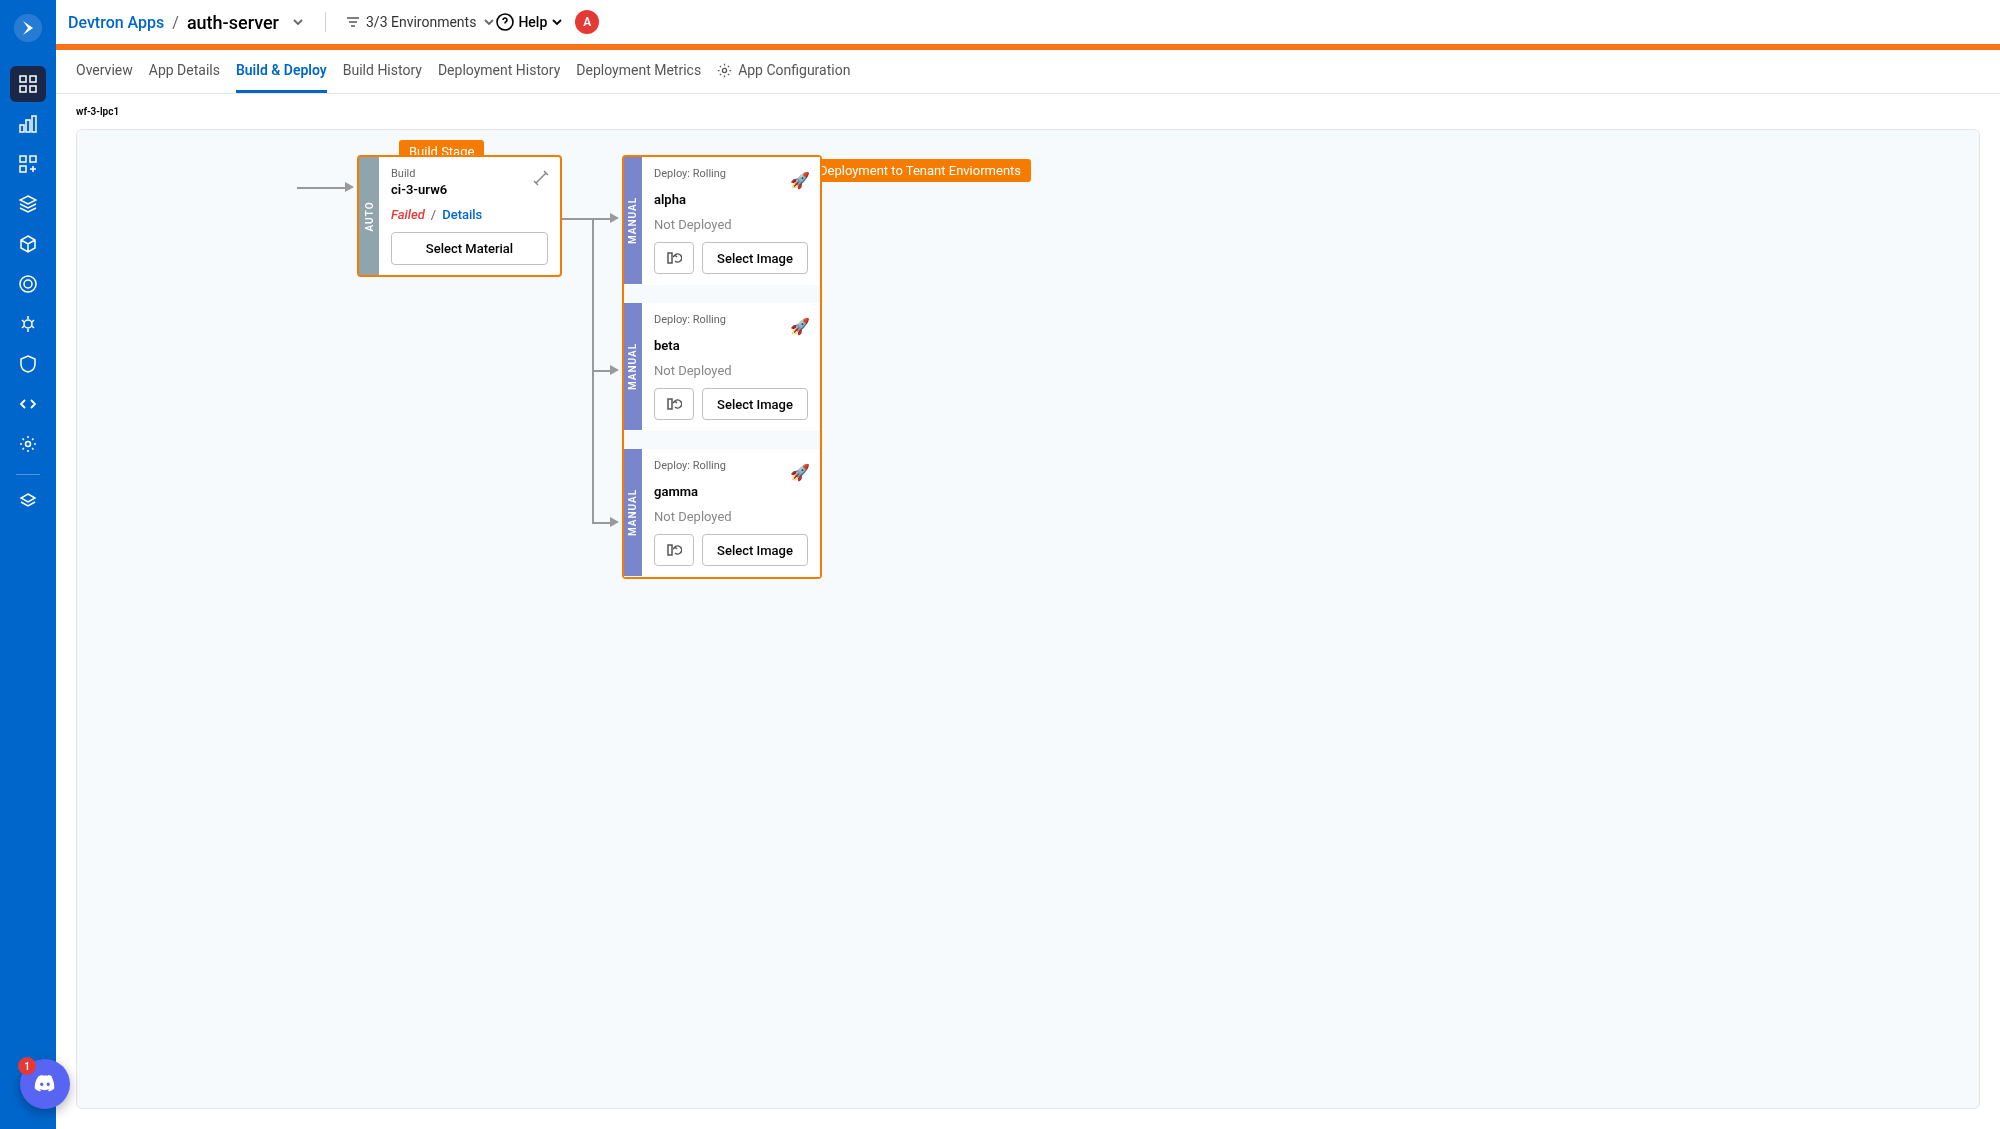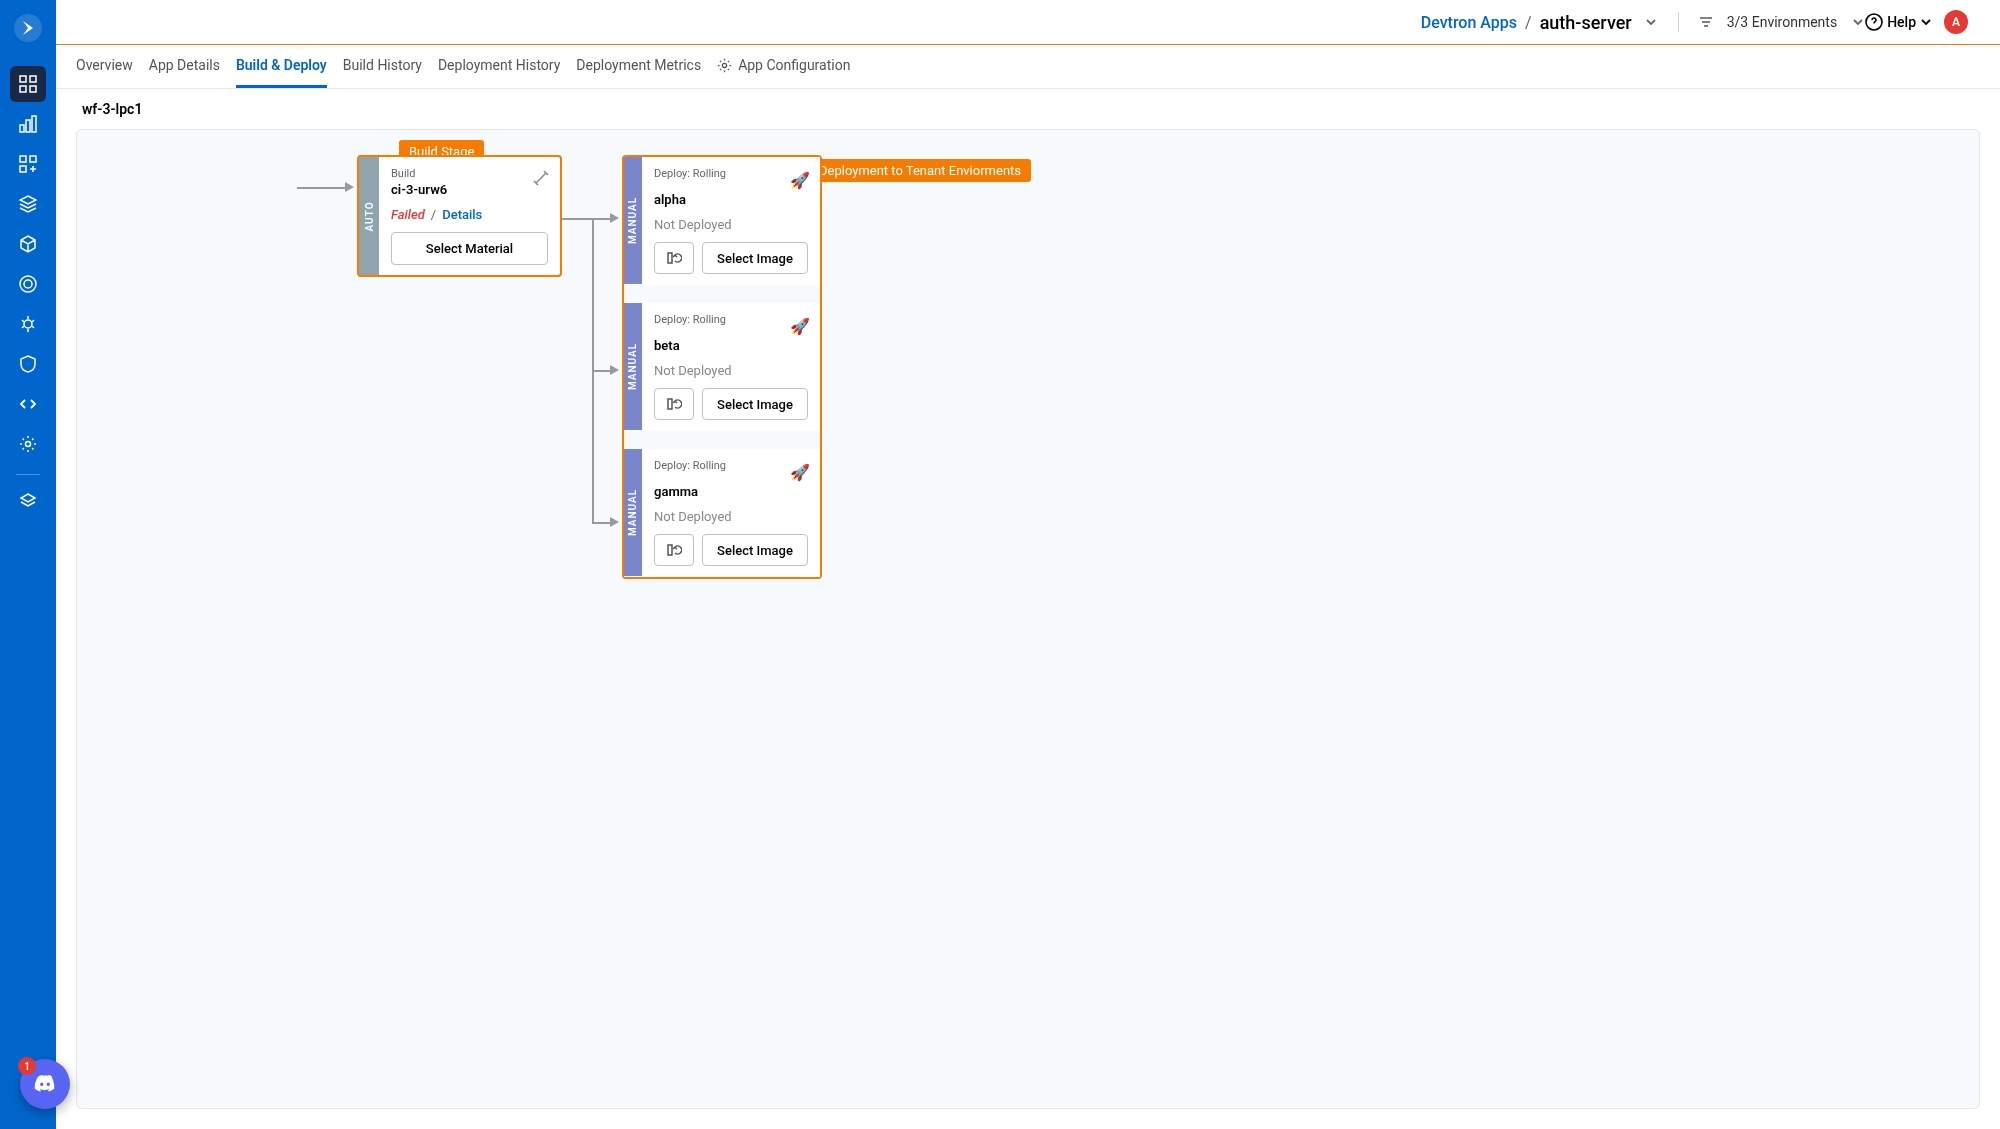--- a/index.html
+++ b/index.html
@@ -11,39 +11,39 @@
 .sidebar { width: 56px; background: #0066cc; display: flex; flex-direction: column; align-items: center; padding-top: 10px; }
 .logo { width: 36px; height: 36px; display: flex; align-items: center; justify-content: center; margin-bottom: 20px; }
 .sidebar-icon { width: 36px; height: 36px; display: flex; align-items: center; justify-content: center; color: #fff; cursor: pointer; border-radius: 6px; margin-bottom: 4px; }
 .sidebar-icon.active { background: #1a2847; }
 .sidebar-divider { width: 24px; height: 1px; background: rgba(255,255,255,0.3); margin: 8px 0; }
 
 
 .main { flex: 1; display: flex; flex-direction: column; overflow: hidden; }
 
 
-.header { display: flex; align-items: center; justify-content: flex-end; padding: 10px 32px; border-bottom: 1px solid #f97316; }
+.header { display: flex; align-items: center; justify-content: flex-start; padding: 10px 12px; border-bottom: 6px solid #f97316; }
 .header-left { display: flex; align-items: center; gap: 8px; }
 .breadcrumb-link { color: #0066cc; font-size: 16px; font-weight: 500; }
 .breadcrumb-sep { color: #666; font-size: 16px; }
 .breadcrumb-current { color: #000; font-size: 18px; font-weight: 500; }
 .chevron-down { color: #666; margin-left: 4px; }
 .header-sep { width: 1px; height: 20px; background: #d0d0d0; margin: 0 12px; }
-.env-filter { display: flex; align-items: center; gap: 14px; color: #333; font-size: 14px; cursor: pointer; }
+.env-filter { display: flex; align-items: center; gap: 6px; color: #333; font-size: 14px; cursor: pointer; }
 .header-right { display: flex; align-items: center; gap: 12px; }
 .help-btn { display: flex; align-items: center; gap: 4px; font-size: 14px; color: #000; cursor: pointer; font-weight: 500; }
 .avatar { width: 24px; height: 24px; border-radius: 50%; background: #e53935; color: #fff; display: flex; align-items: center; justify-content: center; font-size: 12px; font-weight: 600; }
 
 
 .tabs { display: flex; gap: 16px; padding: 0 20px; border-bottom: 1px solid #e5e5e5; }
 .tab { padding: 12px 0; font-size: 14px; color: #555; cursor: pointer; border-bottom: 3px solid transparent; display: flex; align-items: center; gap: 6px; }
 .tab.active { color: #0066cc; font-weight: 600; border-bottom-color: #0066cc; }
 
 
-.wf-header { padding: 12px 26px; font-size: 14px; font-weight: 600; color: #000; }
+.wf-header { padding: 12px 20px; font-size: 10px; font-weight: 600; color: #000; }
 
 
 .canvas { flex: 1; margin: 0 20px 20px 20px; background: #f7fafd; border: 1px solid #e5e5e5; border-radius: 6px; position: relative; overflow: hidden; }
 
 
 .source-card { position: absolute; left: 20px; top: 25px; width: 200px; background: #fff; border: 1px solid #d0d0d0; border-radius: 8px; padding: 12px 14px; display: flex; align-items: center; gap: 10px; }
 .git-icon { width: 20px; height: 20px; transform: rotate(45deg); background: #f05033; border-radius: 3px; position: relative; flex-shrink: 0; }
 .git-icon::after { content: ""; position: absolute; inset: 5px; background: #fff; border-radius: 2px; }
 .source-title { font-size: 13px; font-weight: 600; color: #000; }
 .source-branch { font-size: 12px; color: #666; display: flex; align-items: center; gap: 4px; margin-top: 2px; }

